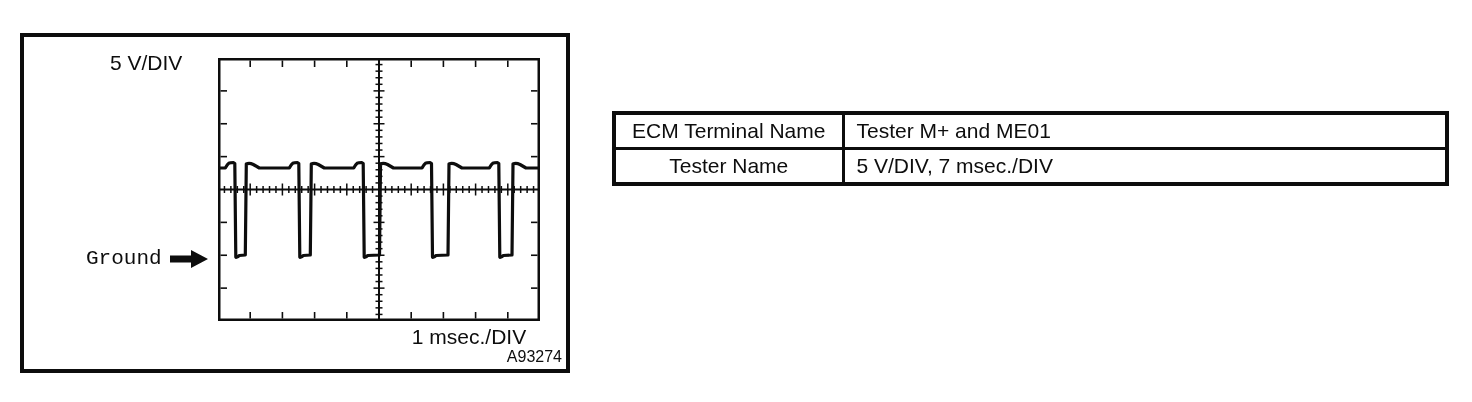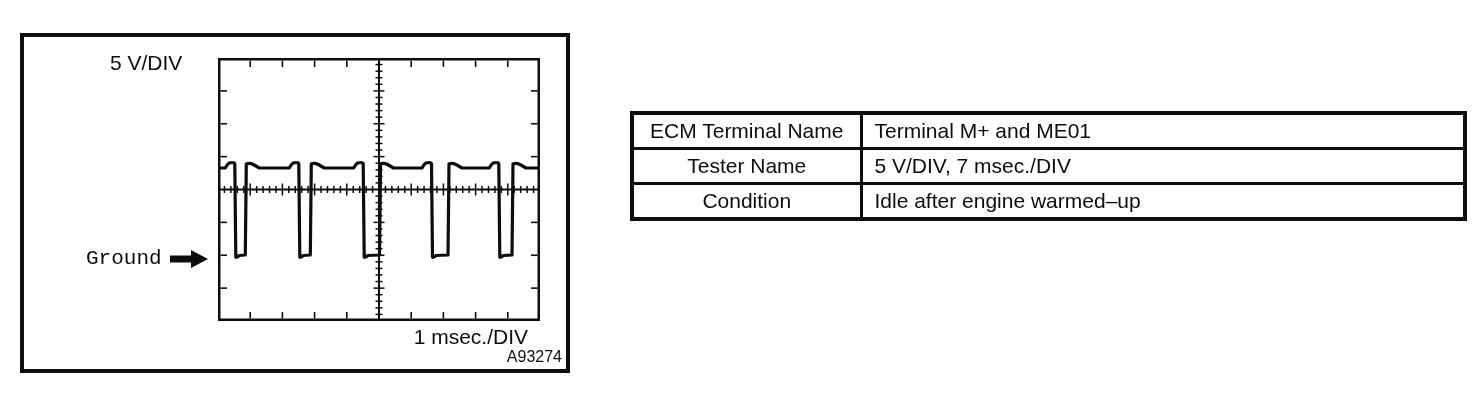--- a/index.html
+++ b/index.html
@@ -7,30 +7,30 @@
   html,body { width:1472px; height:402px; background:var(--paper);
     font-family:"Liberation Sans","DejaVu Sans",sans-serif; color:var(--ink); }
   .stage { position:relative; width:1472px; height:402px; overflow:hidden; }
 
   
   .fig-box { position:absolute; left:20px; top:33px; width:550px; height:340px;
     border:4px solid var(--ink); background:var(--paper); }
   .fig-label { position:absolute; font-size:21px; line-height:24px; white-space:nowrap; }
   .volts-label  { left:86px;  top:14px; }
   .ground-label { left:62px;  top:210px;font-family:Liberation Mono, monospace; }
-  .time-label   { left:362px; top:288px; width:142px; text-align:right; }
+  .time-label   { left:374px; top:288px; width:142px; text-align:center; }
   .fig-code     { position:absolute; right:4px; bottom:3px; font-size:16px; line-height:18px;margin-top:44px; }
   .scope-svg { position:absolute; left:194px; top:21px; }
   .ground-arrow { position:absolute; left:146px; top:211px; }
 
   
   table.spec { position:absolute; left:612px; top:111px; width:837px;
     border-collapse:collapse; table-layout:fixed; background:var(--paper); }
   table.spec, table.spec td { border:3px solid var(--ink); }
-  table.spec { border-width:4px;margin-left:18px; }
+  table.spec { border-width:4px; }
   table.spec td { height:32px; font-size:21px; line-height:32px;
     vertical-align:middle; white-space:nowrap; overflow:hidden; }
   td.c1 { width:229px; text-align:center; }
   td.c2 { text-align:left; padding-left:12px; }
 </style>
 </head>
 <body>
 
 <div class="stage">
 
@@ -166,26 +166,22 @@
 
     <span class="fig-label time-label">1 msec./DIV</span>
 
     <span class="fig-code">A93274</span>
   </div>
 
   <table class="spec">
     <tbody>
       <tr>
         <td class="c1">ECM Terminal Name</td>
-        <td class="c2">Terminal M+ and ME01</td>
+        <td class="c2">Tester M+ and ME01</td>
       </tr>
       <tr>
         <td class="c1">Tester Name</td>
         <td class="c2">5 V/DIV, 7 msec./DIV</td>
-      </tr>
-      <tr>
-        <td class="c1">Condition</td>
-        <td class="c2">Idle after engine warmed–up</td>
       </tr>
     </tbody>
   </table>
 
 </div>
 
 </body></html>

